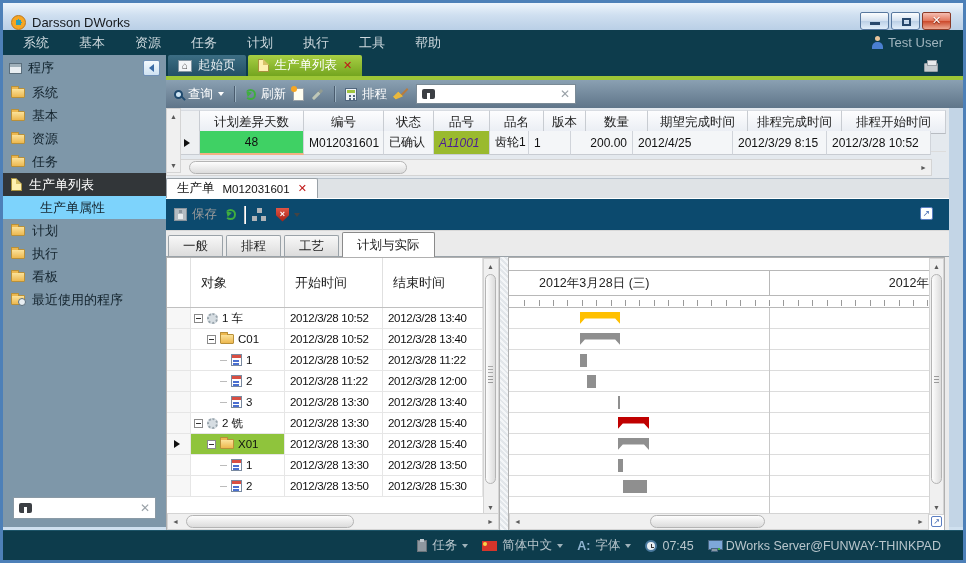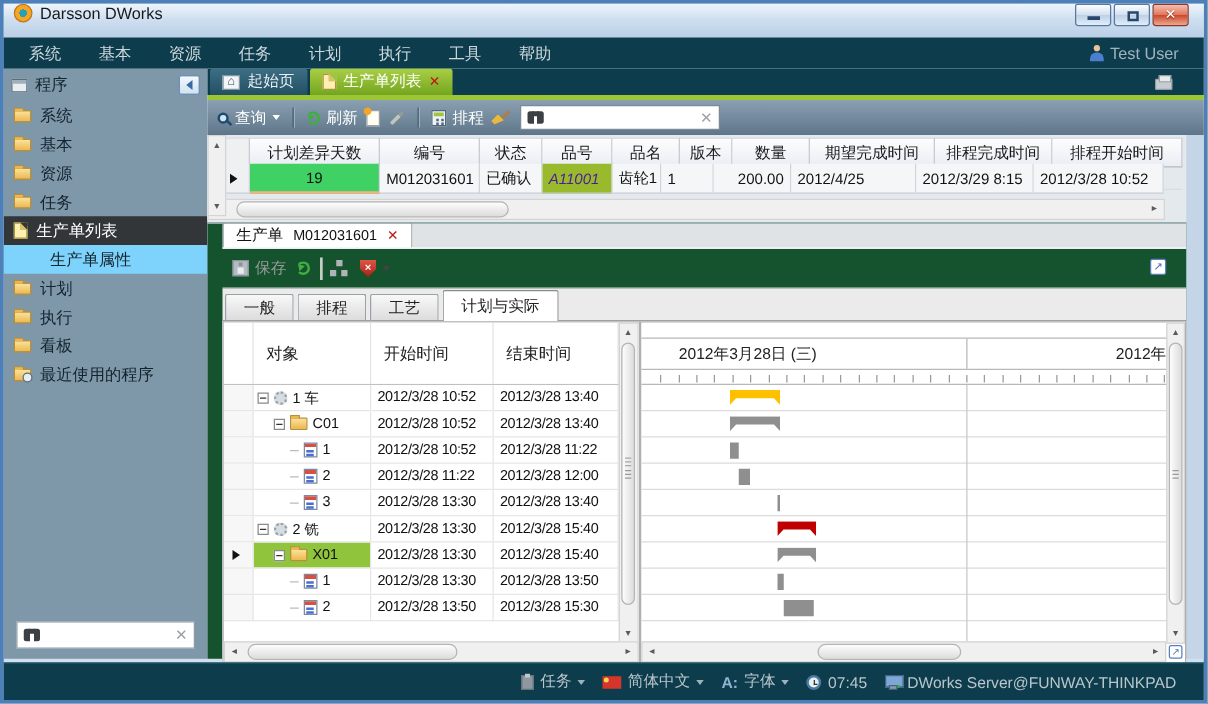--- a/index.html
+++ b/index.html
@@ -4,21 +4,21 @@
 <style>
   * { margin:0; padding:0; box-sizing:border-box; }
   html,body { width:966px; height:563px; overflow:hidden; }
   body { font-family:"Liberation Sans","DejaVu Sans",sans-serif; font-size:12px; }
 
   #win { position:relative; width:966px; height:563px;
          background:#cfe0ef; border:3px solid #4d80b8; }
 
   
   .titlebar { position:absolute; left:0; top:0; right:0; height:27px;
-      background:linear-gradient(#eef5fc,#cfdff0 45%,#b9cfe6); display:flex; align-items:flex-start; padding:0 8px; }
+      background:linear-gradient(#eef5fc,#cfdff0 45%,#b9cfe6); display:flex; align-items:flex-end; padding:0 8px; }
   .app-icon { width:15px; height:15px; border-radius:50%;
       background:radial-gradient(circle at 50% 50%, #2aa0b8 0 3px, #f6a623 3px 7px, #e8821e 7px);
       border:1px solid #c07818; margin-right:6px; }
   .title-text { color:#15191d; font-size:13px; }
   .winbtns { margin-left:auto; display:flex; gap:2px; padding-right:4px; }
   .wbtn { width:29px; height:18px; border:1px solid #58789f; border-radius:2px 2px 3px 3px;
       background:linear-gradient(#fcfdfe,#d4e1f0 48%,#bcd0e6 52%,#e2eefa); position:relative; cursor:pointer; }
   .wbtn.close { background:linear-gradient(#f5beb2,#e2775d 48%,#cc4a2c 52%,#eba892); border-color:#8a3a28; }
   .wbtn .glyph-min { position:absolute; left:9px; bottom:4px; width:10px; height:3px; background:#27476b; }
   .wbtn .glyph-max { position:absolute; left:10px; top:5px; width:9px; height:8px; border:2px solid #27476b; background:transparent; }
@@ -139,22 +139,22 @@
   .vscroll { position:relative; width:15px; background:#f0f0f0; border:1px solid #d4d4d4; }
   .vthumb { position:absolute; left:1px; width:11px; background:linear-gradient(90deg,#fdfdfd,#dcdcdc);
       border:1px solid #b4b4b4; border-radius:6px; }
   .vthumb .grip { position:absolute; left:2px; right:2px; top:45%; height:1px; background:#a8a8a8;
       box-shadow:0 3px 0 #a8a8a8, 0 -3px 0 #a8a8a8; }
   .sb-var { position:absolute; left:0; width:13px; height:14px; color:#5a5a5a; font-size:7px;
       display:flex; align-items:center; justify-content:center; }
   .sb-var.t { top:0; } .sb-var.b { bottom:0; }
 
   
-  .detail { position:absolute; left:0; top:123px; width:783px; bottom:0; background:#14532d;
-      border-top:1px solid #b8c2cc; padding-left:12px; }
+  .detail { position:absolute; left:0; top:123px; width:783px; bottom:0; background:#0c4a6e;
+      border-top:1px solid #b8c2cc; padding-left:0; }
   .doctab-row { height:20px; background:#dfe3e6; display:flex; align-items:flex-end; border-bottom:1px solid #fff; }
   .doctab { height:20px; background:#fff; border:1px solid #9aa2a8; border-bottom:none; border-radius:2px 2px 0 0;
       display:flex; align-items:center; gap:8px; padding:0 10px; font-size:12.5px; color:#111; }
   .doctab .close-x { color:#c01818; font-weight:bold; font-size:11px; cursor:pointer; }
   .dtoolbar { height:32px; display:flex; align-items:center; gap:8px; padding:0 8px; border-bottom:1px solid #d8d8d8; position:relative; }
   .dtb { display:flex; align-items:center; gap:5px; color:#9a9a9a; font-size:12.5px; }
   .ic-floppy { width:13px; height:13px; background:#b4bcc2; border:1px solid #8a949c; position:relative; }
   .ic-floppy::before { content:''; position:absolute; left:3px; right:3px; bottom:1px; height:5px; background:#e8ecee; }
   .ic-floppy::after { content:''; position:absolute; left:4px; right:4px; top:1px; height:3px; background:#8a949c; }
   .dsep { width:1px; height:18px; background:#c8c8c8; box-shadow:1px 0 0 #fff; }
@@ -396,21 +396,21 @@
               <div class="gh-cell" style="width: 42px;">版本</div>
               <div class="gh-cell" style="width: 62px;">数量</div>
               <div class="gh-cell" style="width: 100px;">期望完成时间</div>
               <div class="gh-cell" style="width: 94px;">排程完成时间</div>
               <div class="gh-cell" style="width: 104px;">排程开始时间</div>
             </div>
           <div class="g-row" id="grid-row0">
               <div class="gd-cell marker-cell">
                 <span class="row-marker"></span>
               </div>
-              <div class="gd-cell cell-diff" style="width: 104px; background: rgb(63, 209, 100);">19</div>
+              <div class="gd-cell cell-diff" style="width: 104px; background: rgb(63, 209, 100);">48</div>
               <div class="gd-cell" style="width: 80px;">M012031601</div>
               <div class="gd-cell" style="width: 50px;">已确认</div>
               <div class="gd-cell cell-item" style="width: 56px; background: rgb(154, 186, 46);">A11001</div>
               <div class="gd-cell" style="width: 39px;">齿轮1</div>
               <div class="gd-cell" style="width: 42px;">1</div>
               <div class="gd-cell cell-num" style="width: 62px;">200.00</div>
               <div class="gd-cell" style="width: 100px;">2012/4/25</div>
               <div class="gd-cell" style="width: 94px;">2012/3/29 8:15</div>
               <div class="gd-cell" style="width: 104px;">2012/3/28 10:52</div>
             </div>

